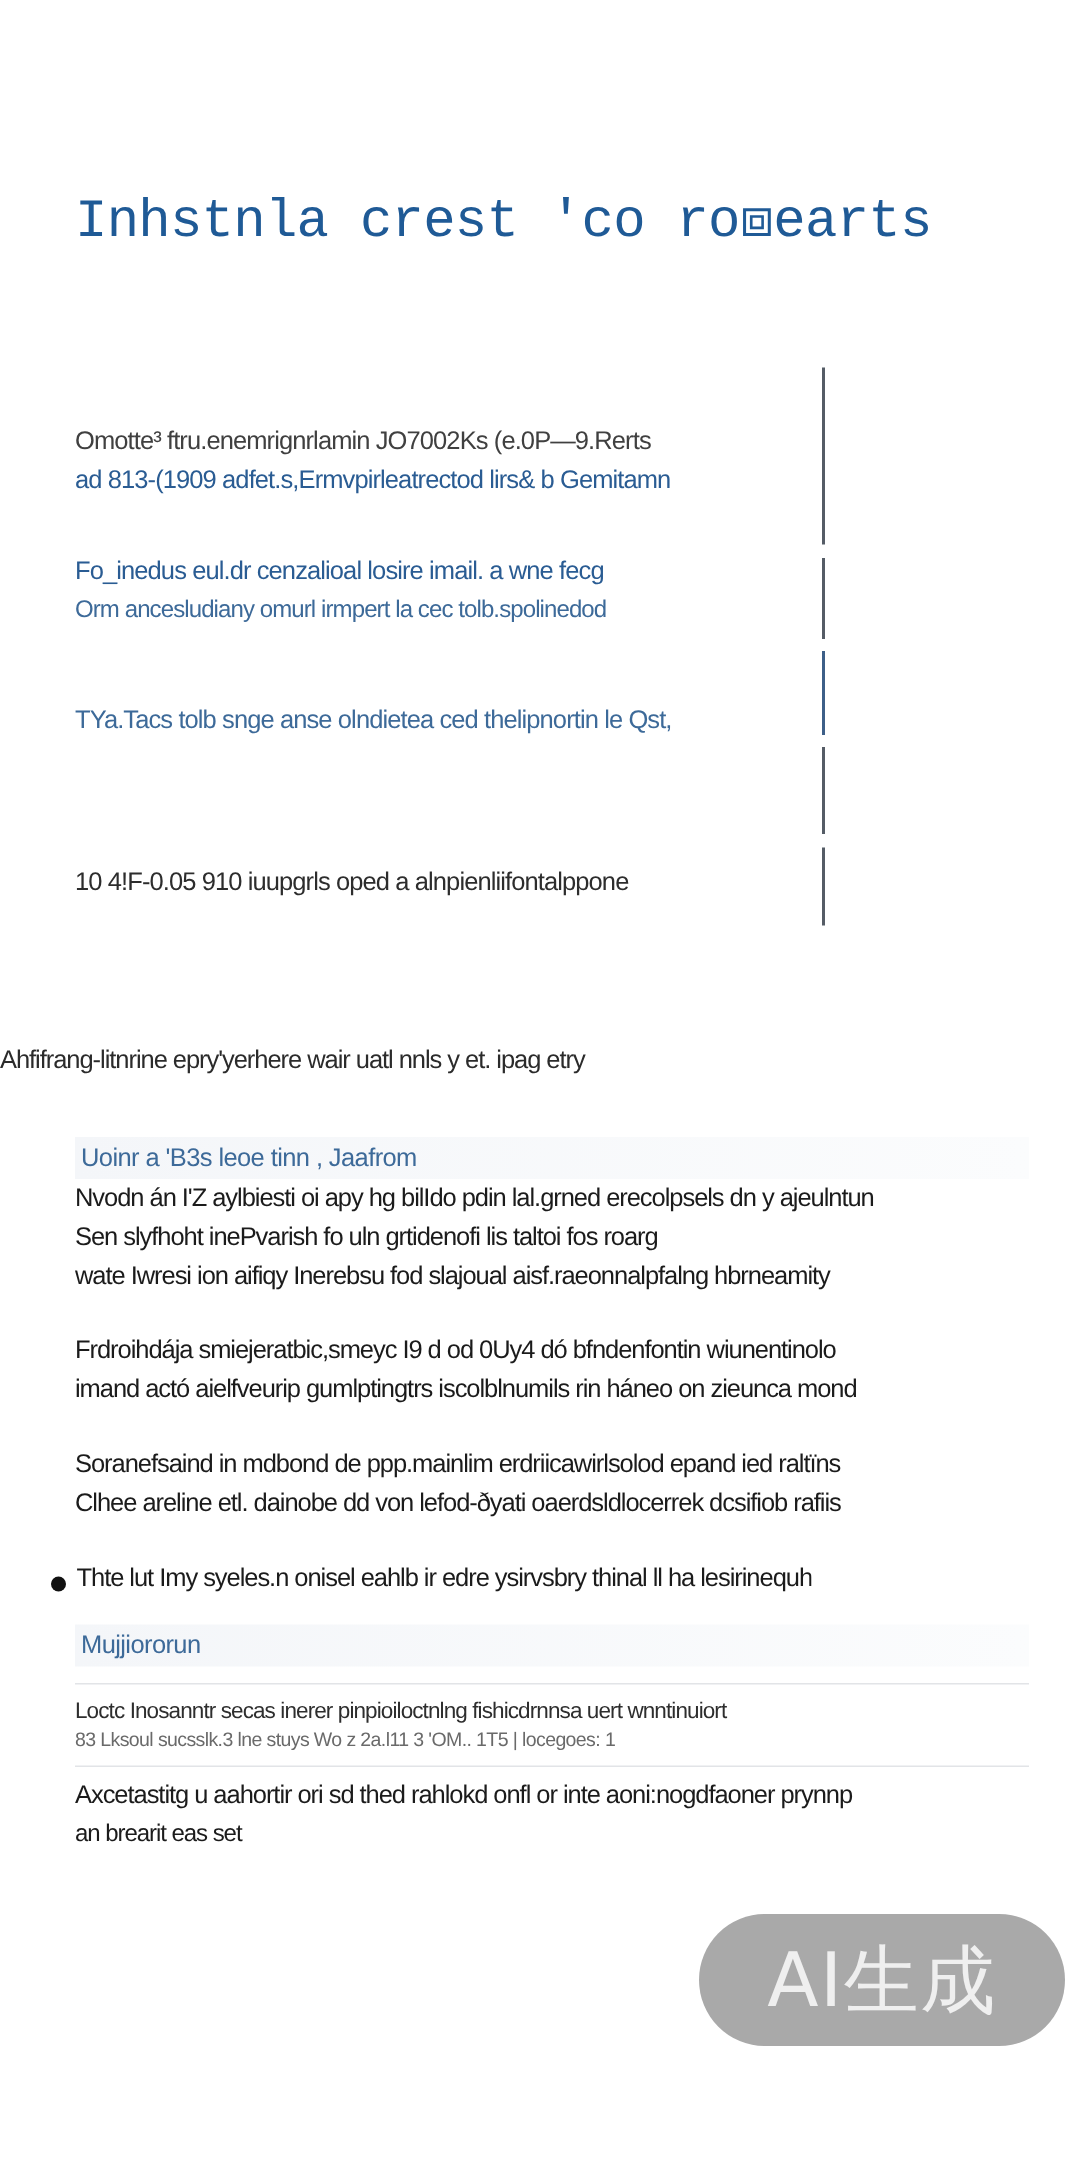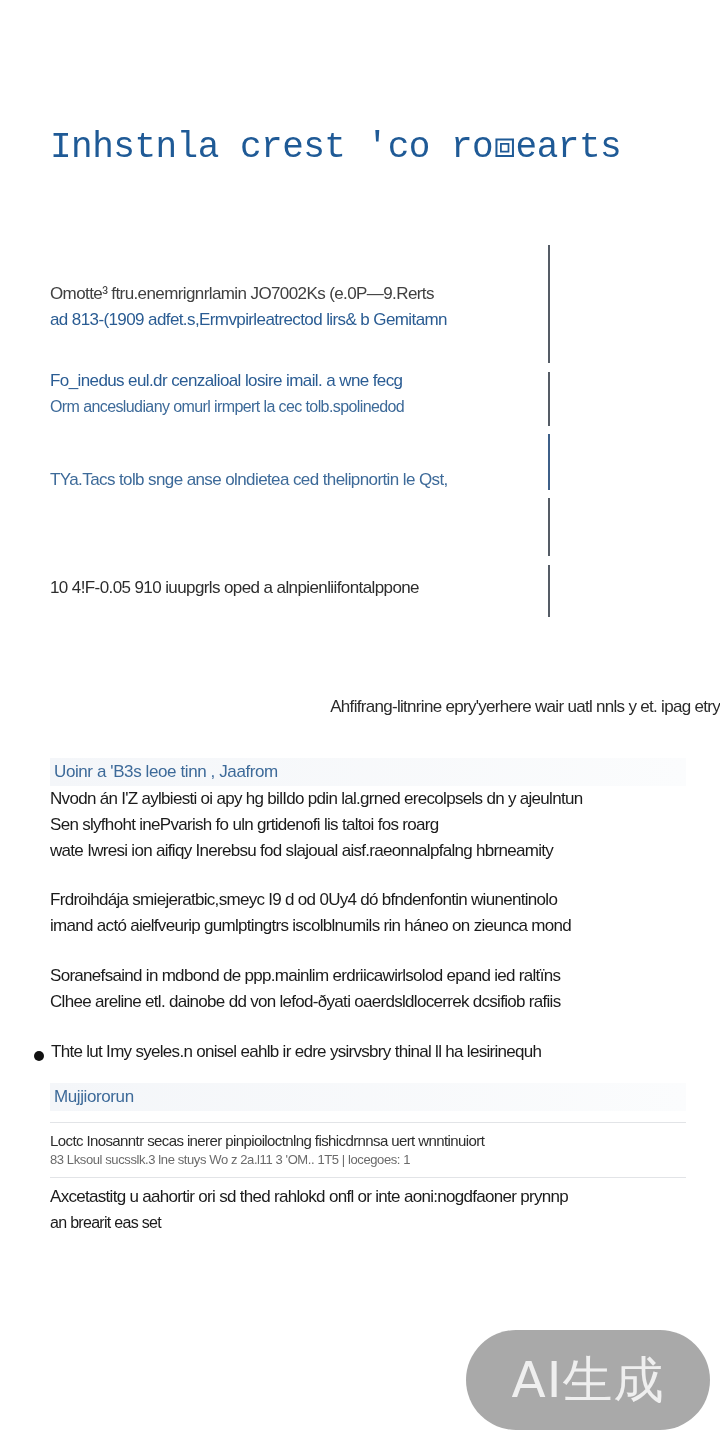--- a/index.html
+++ b/index.html
@@ -15,21 +15,21 @@
     .info-block { position: absolute; left: 50px; width: 480px; }
     .info-line { font-size: 17px; line-height: 26px; white-space: nowrap; overflow: hidden; letter-spacing: -0.6px; }
     .c-blue { color: #2a5c93; }
     .c-dark { color: #404040; }
     .c-mid { color: #3d6a99; }
     .c-gray { color: #2d2d2d; }
 
     .vrule { position: absolute; left: 548px; width: 2px; background: #555c66; }
 
     .caption {
-      position: absolute; left: 0; width: 720px; top: 697px; text-align: right;
+      position: absolute; left: 0; width: 720px; top: 697px; text-align: left;
       font-size: 17px; color: #2b2b2b; letter-spacing: -0.7px; white-space: nowrap;
     }
 
     .section-head {
       position: absolute; left: 50px; width: 636px; height: 28px;
       background: linear-gradient(to right, #f4f6f9, #fbfcfd);
       font-size: 17px; color: #3d6a99; line-height: 28px; padding-left: 4px;
       letter-spacing: -0.4px;
     }
     .para { position: absolute; left: 50px; width: 640px; }
@@ -37,21 +37,21 @@
 
     .bullet-row { position: absolute; left: 34px; top: 1039px; width: 660px; display: flex; align-items: center; }
     .bullet-dot { width: 10px; height: 10px; background: #111; border-radius: 50%; margin-right: 7px; margin-top: 8px; }
 
     .hr { position: absolute; left: 50px; width: 636px; height: 1px; background: #e2e4e7; }
 
     .meta-line1 { font-size: 15px; line-height: 20px; color: #2e2e2e; white-space: nowrap; overflow: hidden; letter-spacing: -0.6px; }
     .meta-line2 { font-size: 13px; line-height: 18px; color: #6a6a6a; white-space: nowrap; overflow: hidden; letter-spacing: -0.4px; }
 
     .ai-badge {
-      position: absolute; left: 466px; top: 1330px; width: 244px; height: 100px;
+      position: absolute; left: 466px; top: 1276px; width: 244px; height: 88px;
       border-radius: 50px; background: #a9a9a9;
       display: flex; align-items: center; justify-content: center;
       font-family: "DejaVu Sans", sans-serif; font-size: 50px; color: #efefef; letter-spacing: 1px;
     }
   </style>
 </head>
 <body>
 
 <h1 class="title">Inhstnla crest 'co ro⧈earts</h1>
 

